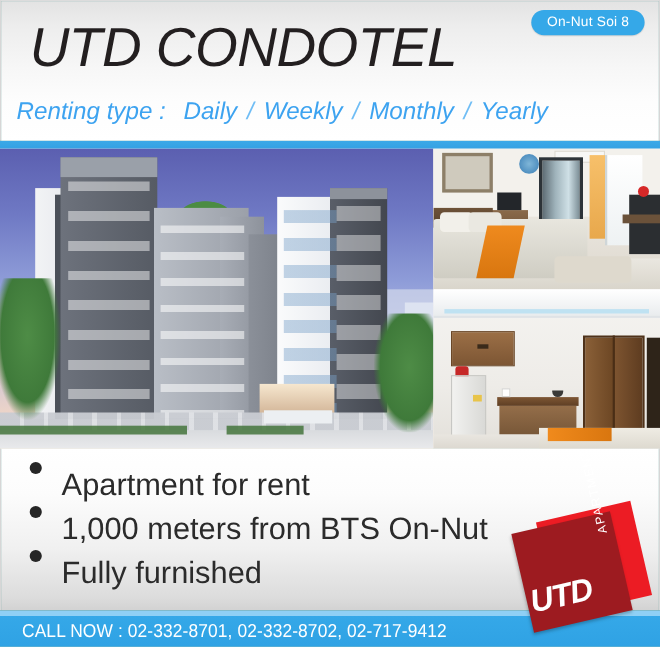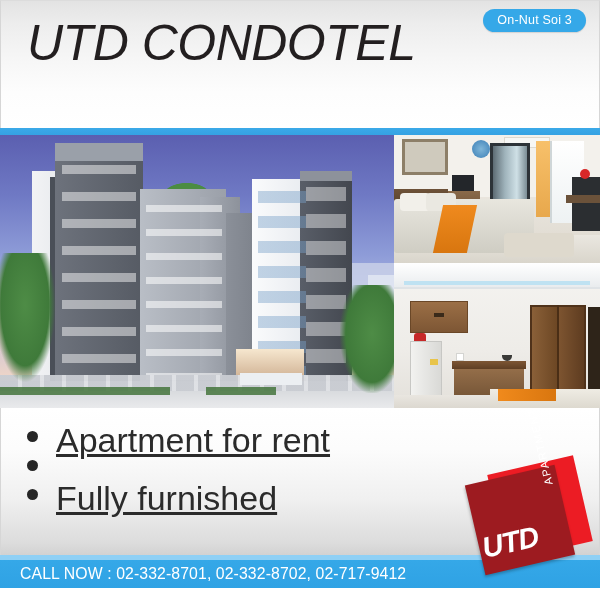--- a/index.html
+++ b/index.html
@@ -156,22 +156,22 @@
   
   .features{
     position:absolute;left:0;top:408px;width:600px;height:147px;
     background:linear-gradient(to bottom,#ffffff 0%,#fcfcfc 28%,#f0f0f0 62%,#dcdcdc 92%,#d2d2d2 100%);
     box-sizing:border-box;
     border-left:1px solid #d6d6d6;border-right:1px solid #d6d6d6;
     overflow:hidden;
   }
   .bullets{position:absolute;left:26px;top:16px;width:470px;}
   .bullet{
-    display:flex;align-items:center;margin-bottom:7px;
-    font-size:34px;line-height:33px;color:#2b2b2b;white-space:nowrap;text-decoration:underline;
+    display:flex;align-items:flex-start;margin-bottom:7px;
+    font-size:28px;line-height:33px;color:#2b2b2b;white-space:nowrap;
   }
   .bullet .dot{
     display:inline-block;width:11px;height:11px;border-radius:50%;
     background:#262626;margin-right:18px;flex:0 0 auto;position:relative;top:-4px;
   }
 
   
   .logo{position:absolute;left:470px;top:462px;width:120px;height:120px;z-index:9;}
   .logo .sq-back{
     position:absolute;left:26px;top:2px;width:88px;height:88px;background:#ec1c24;
@@ -208,22 +208,25 @@
 </style>
 </head>
 <body>
 
 <div class="ad">
 
   <div class="header">
 
     <div class="brand">UTD CONDOTEL</div>
 
-    <div class="badge">On-Nut Soi 3</div>
-
+    <div class="badge">On-Nut Soi 8</div>
+
+    <div class="renting">
+      <span class="label">Renting type :</span><span>Daily</span><span class="sep">/</span><span>Weekly</span><span class="sep">/</span><span>Monthly</span><span class="sep">/</span><span>Yearly</span>
+    </div>
   </div>
 
   <div class="photos">
 
     <div class="divider"></div>
 
     <div class="photo-main">
       <div class="sun"></div>
       <div class="skyline blk"></div>
       <div class="skyline2 blk"></div>
@@ -300,20 +303,21 @@
   </div>
 
   <div class="features">
     <div class="bullets">
       <div class="bullet">
         <span class="dot"></span>
         <span>Apartment for rent</span>
       </div>
       <div class="bullet">
         <span class="dot"></span>
+        <span>1,000 meters from BTS On-Nut</span>
       </div>
       <div class="bullet">
         <span class="dot"></span>
         <span>Fully furnished</span>
       </div>
     </div>
   </div>
 
   <div class="logo">
     <div class="sq-back"></div>

